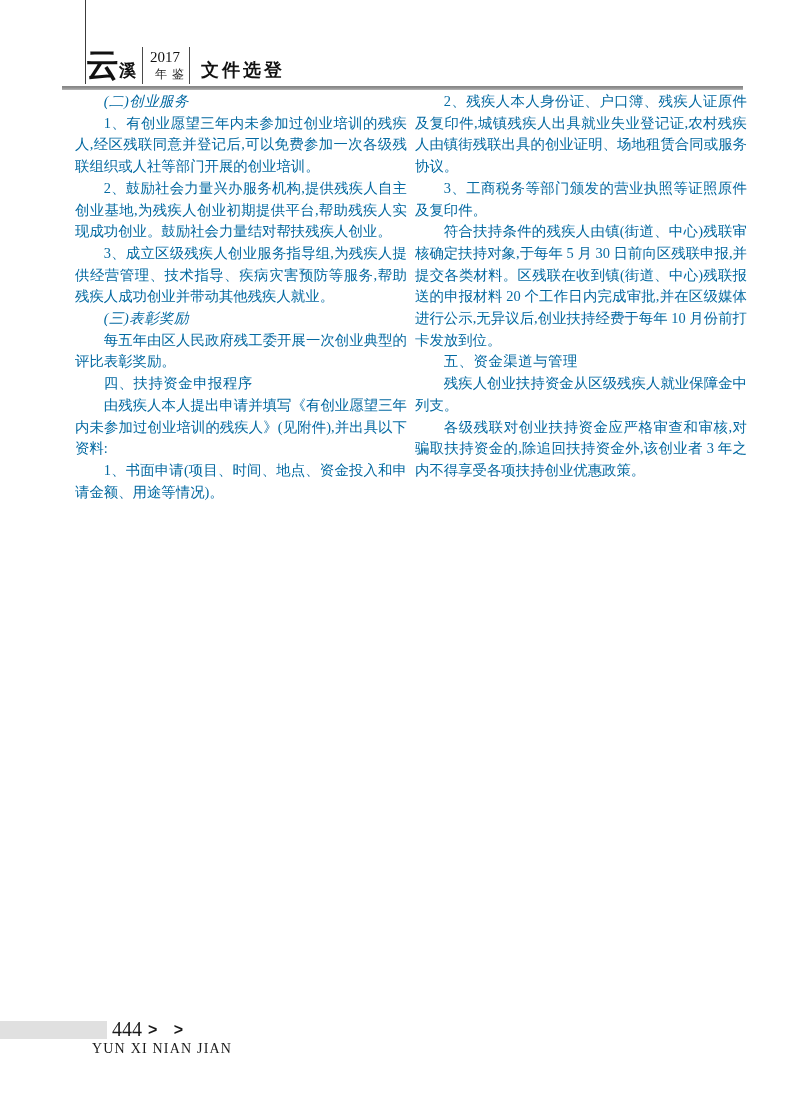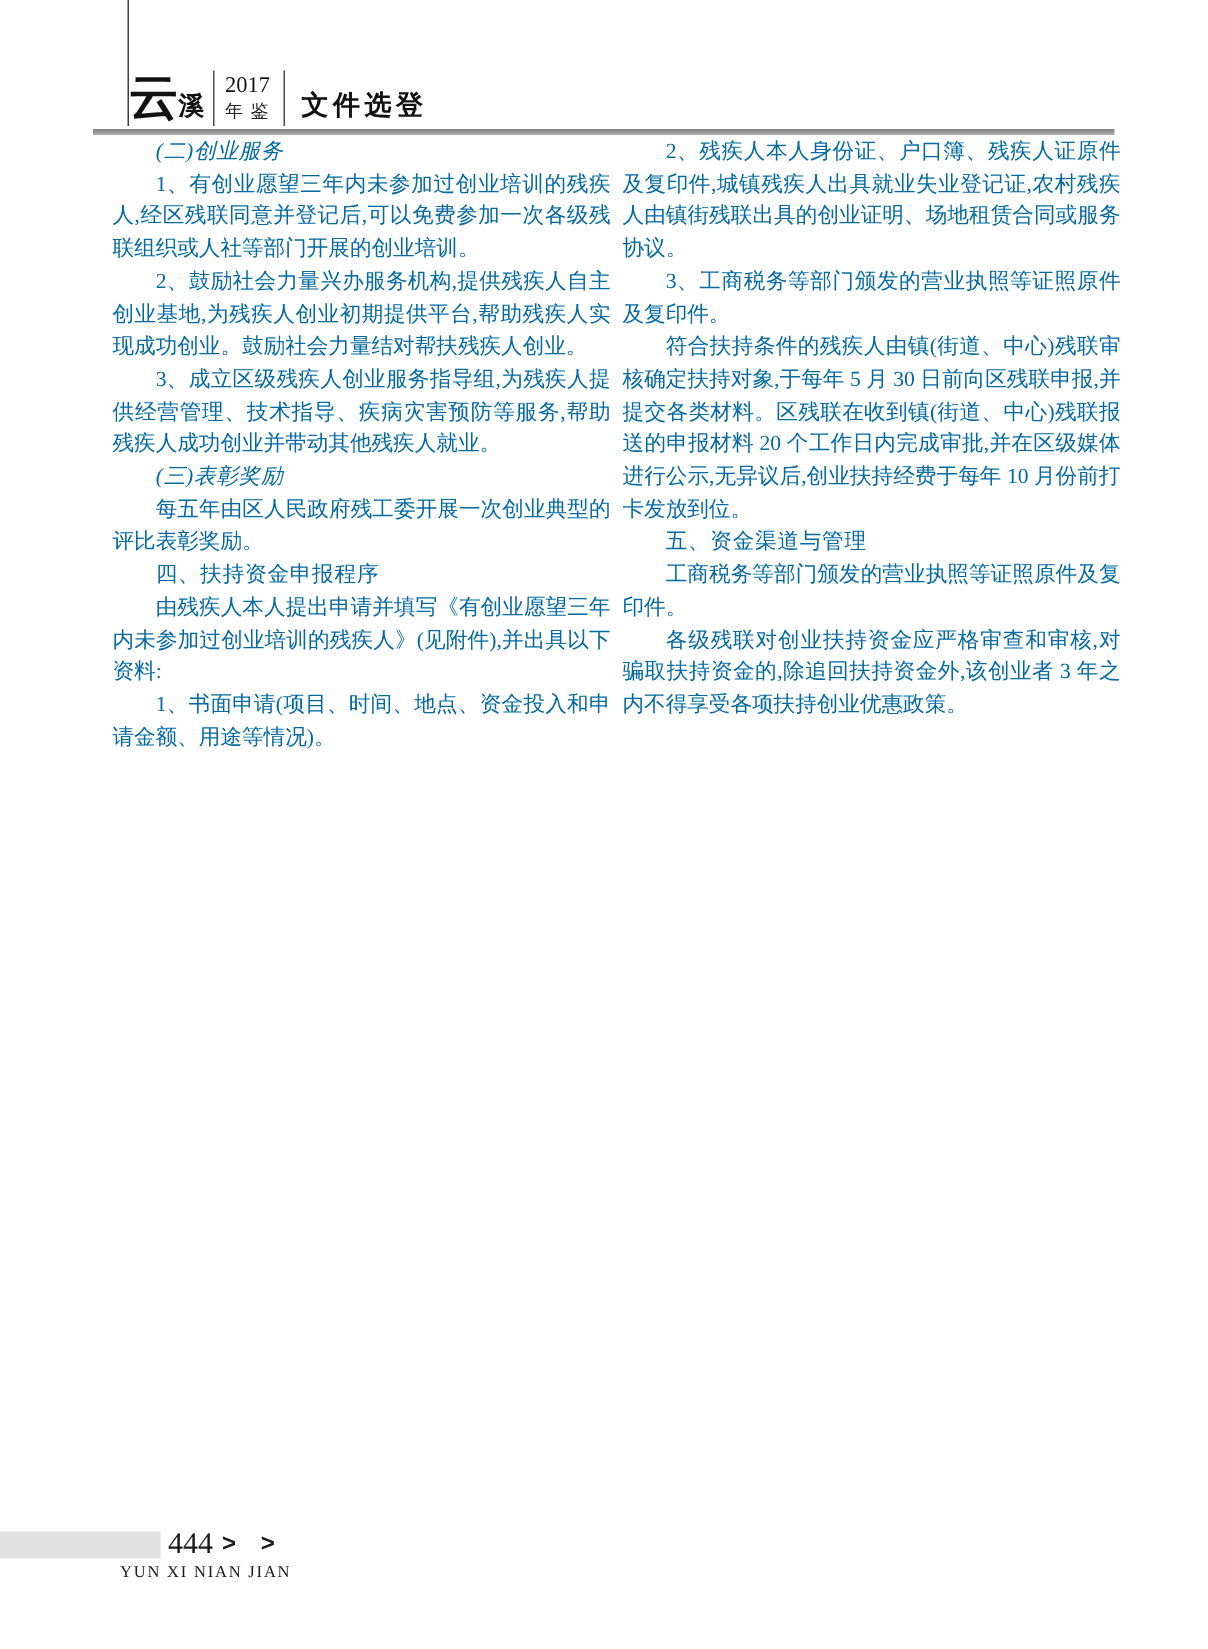--- a/index.html
+++ b/index.html
@@ -56,21 +56,21 @@
     width: 40px;
     text-align: center;
     font-size: 15px;
     line-height: 18px;
     color: #111;
   }
   .logo-year-label {
     position: absolute;
     left: 145px; top: 67px;
     width: 40px;
-    text-align: center;
+    text-align: right;
     font-size: 12px;
     line-height: 15px;
     letter-spacing: 1px;
     color: #222;
   }
   .section-title {
     position: absolute;
     left: 201px; top: 58px;
     font-family: "Liberation Sans", sans-serif;
     font-weight: 700;
@@ -134,22 +134,22 @@
   .page-num-row .arrows {
     font-family: "Liberation Sans", sans-serif;
     font-weight: 700;
     font-size: 16px;
     letter-spacing: 6px;
     margin-left: 6px;
     vertical-align: 1px;
   }
   .romanized {
     position: absolute;
-    left: 80px; top: 1042px;
-    font-size: 11px;
+    left: 92px; top: 1042px;
+    font-size: 14px;
     line-height: 13px;
     letter-spacing: 1.2px;
     color: #1a1a1a;
     white-space: nowrap;
   }
 </style>
 </head>
 <body>
 
 <div class="page">
@@ -174,21 +174,21 @@
     <p class="hei">四、扶持资金申报程序</p>
     <p class="body">由残疾人本人提出申请并填写《有创业愿望三年内未参加过创业培训的残疾人》(见附件),并出具以下资料:</p>
     <p class="body">1、书面申请(项目、时间、地点、资金投入和申请金额、用途等情况)。</p>
   </div>
 
   <div class="col col-right">
     <p class="body">2、残疾人本人身份证、户口簿、残疾人证原件及复印件,城镇残疾人出具就业失业登记证,农村残疾人由镇街残联出具的创业证明、场地租赁合同或服务协议。</p>
     <p class="body">3、工商税务等部门颁发的营业执照等证照原件及复印件。</p>
     <p class="body">符合扶持条件的残疾人由镇(街道、中心)残联审核确定扶持对象,于每年 5 月 30 日前向区残联申报,并提交各类材料。区残联在收到镇(街道、中心)残联报送的申报材料 20 个工作日内完成审批,并在区级媒体进行公示,无异议后,创业扶持经费于每年 10 月份前打卡发放到位。</p>
     <p class="hei">五、资金渠道与管理</p>
-    <p class="body">工商税务等部门颁发的营业执照等证照原件及复印件。</p>
+    <p class="body">残疾人创业扶持资金从区级残疾人就业保障金中列支。</p>
     <p class="body">各级残联对创业扶持资金应严格审查和审核,对骗取扶持资金的,除追回扶持资金外,该创业者 3 年之内不得享受各项扶持创业优惠政策。</p>
   </div>
 
   <div class="footer-bar"></div>
   <div class="page-num-row">
     <span>444</span><span class="arrows">&gt; &gt;</span>
   </div>
   <div class="romanized">YUN XI NIAN JIAN</div>
 
 </div>

